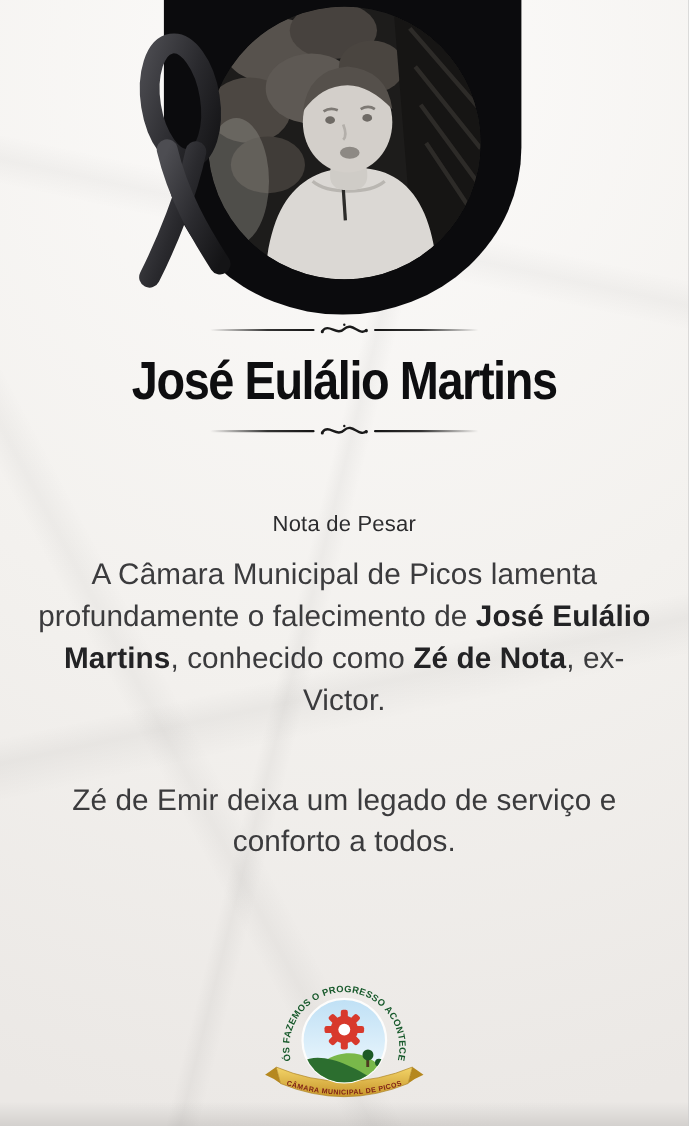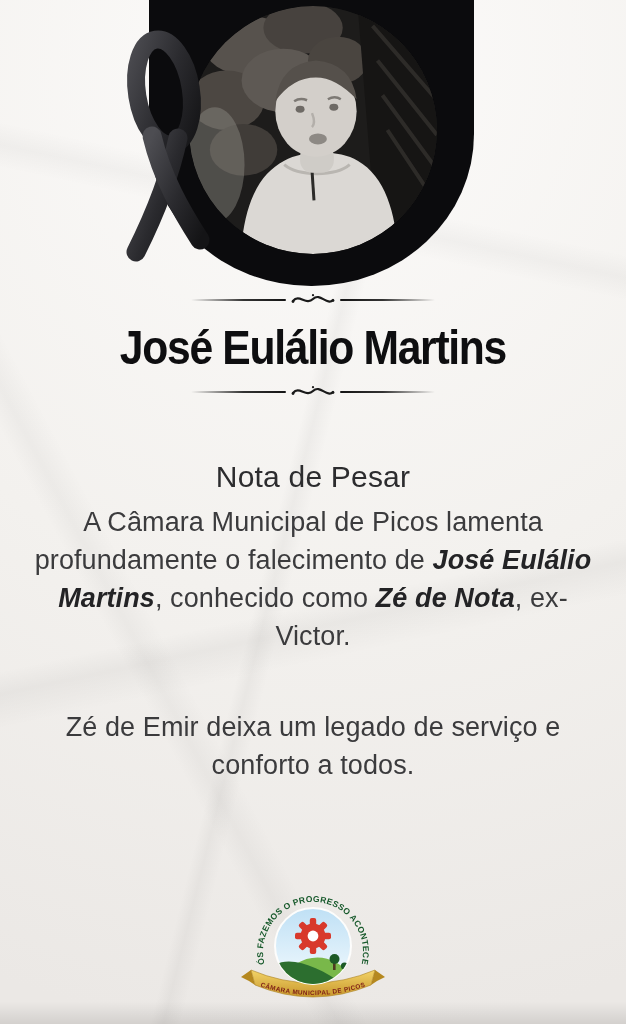--- a/index.html
+++ b/index.html
@@ -41,28 +41,28 @@
 
   .title{
     position:absolute;left:0;right:0;top:318px;height:62px;
     text-align:center;color:#0e0e10;font-weight:700;font-size:49px;line-height:58px;
     letter-spacing:-1.5px;white-space:nowrap;
   }
   .title .squeeze{display:inline-block;transform:scaleX(.87);transform-origin:50% 50%;}
 
   .subtitle{
     position:absolute;left:0;right:0;top:461px;text-align:center;
-    font-size:30px;line-height:32px;color:#2c2c2e;letter-spacing:.2px;
+    font-size:20px;line-height:32px;color:#2c2c2e;letter-spacing:.2px;
   }
 
   .para{
     position:absolute;left:28px;right:28px;text-align:center;
     font-size:27px;line-height:38px;color:#3b3b3d;letter-spacing:.1px;
   }
-  .para .b{font-weight:700;color:#232325;font-style:italic;}
+  .para .b{font-weight:700;color:#232325;}
   .para1{top:503px;}
   .para2{top:708px;}
 
   .logo{position:absolute;left:233px;top:888px;width:160px;height:132px;}
   .logo svg{display:block;width:100%;height:100%;overflow:visible;}
 </style>
 </head>
 <body>
 
 <div class="canvas">

